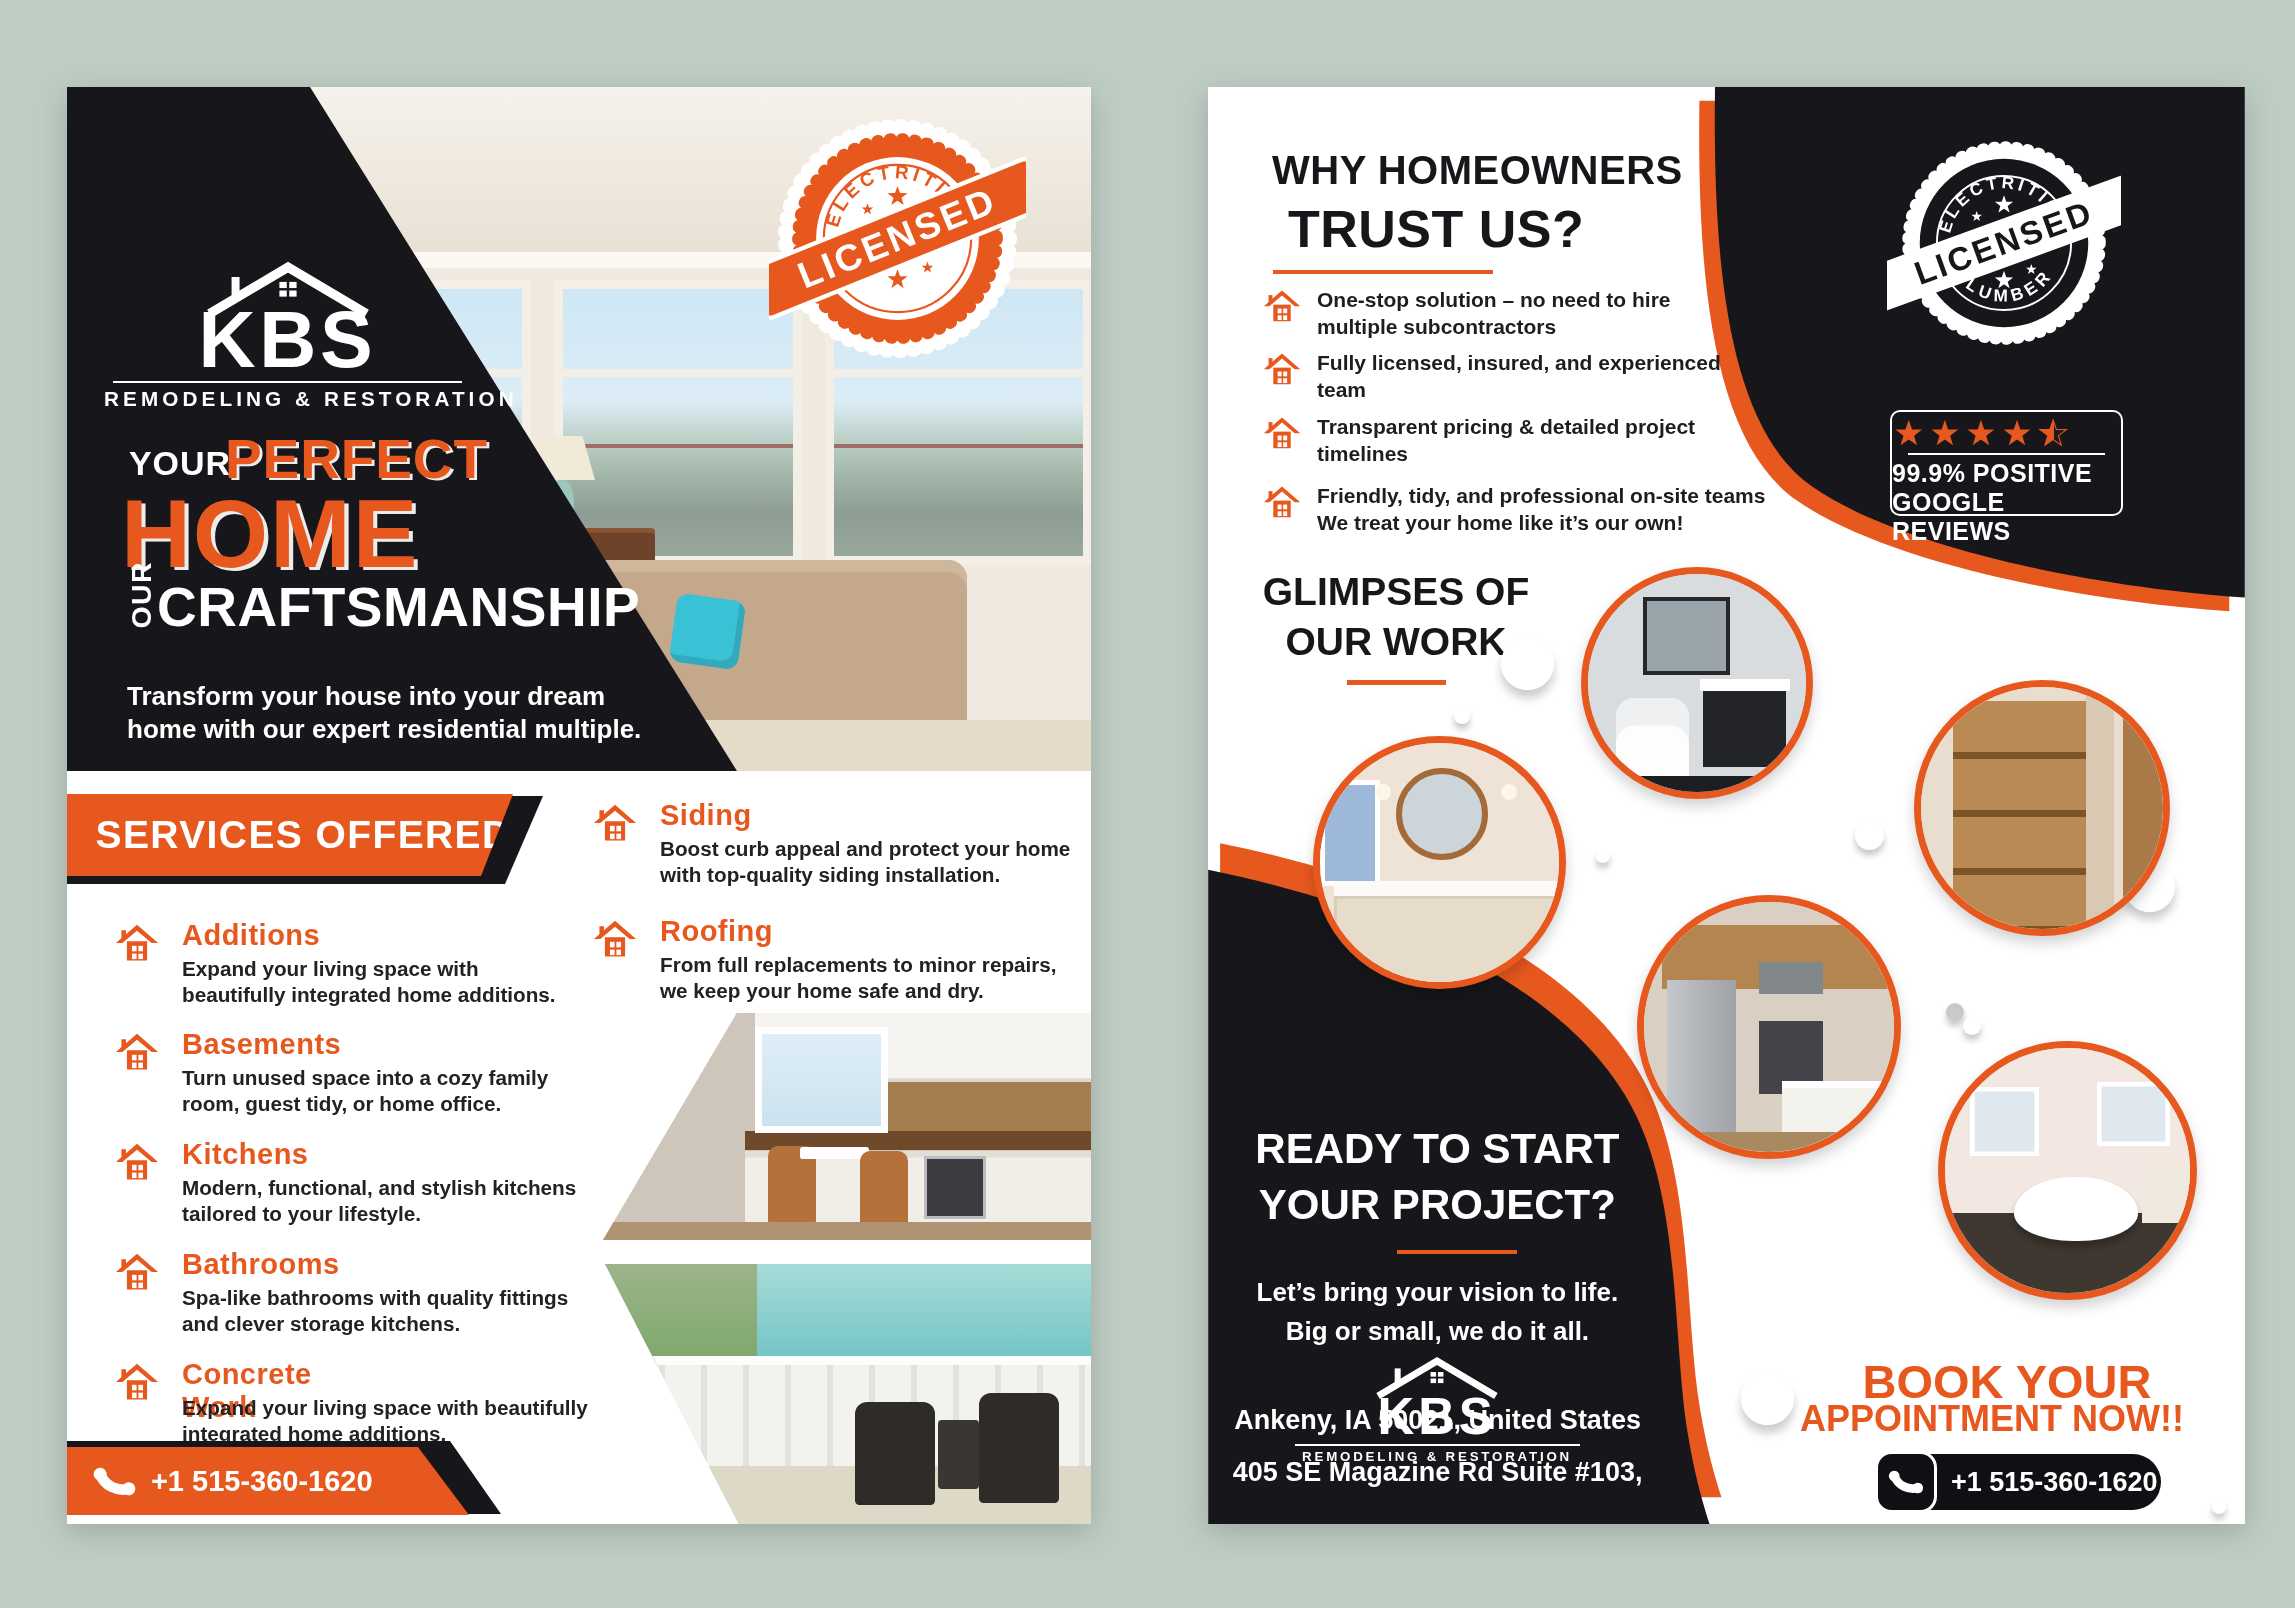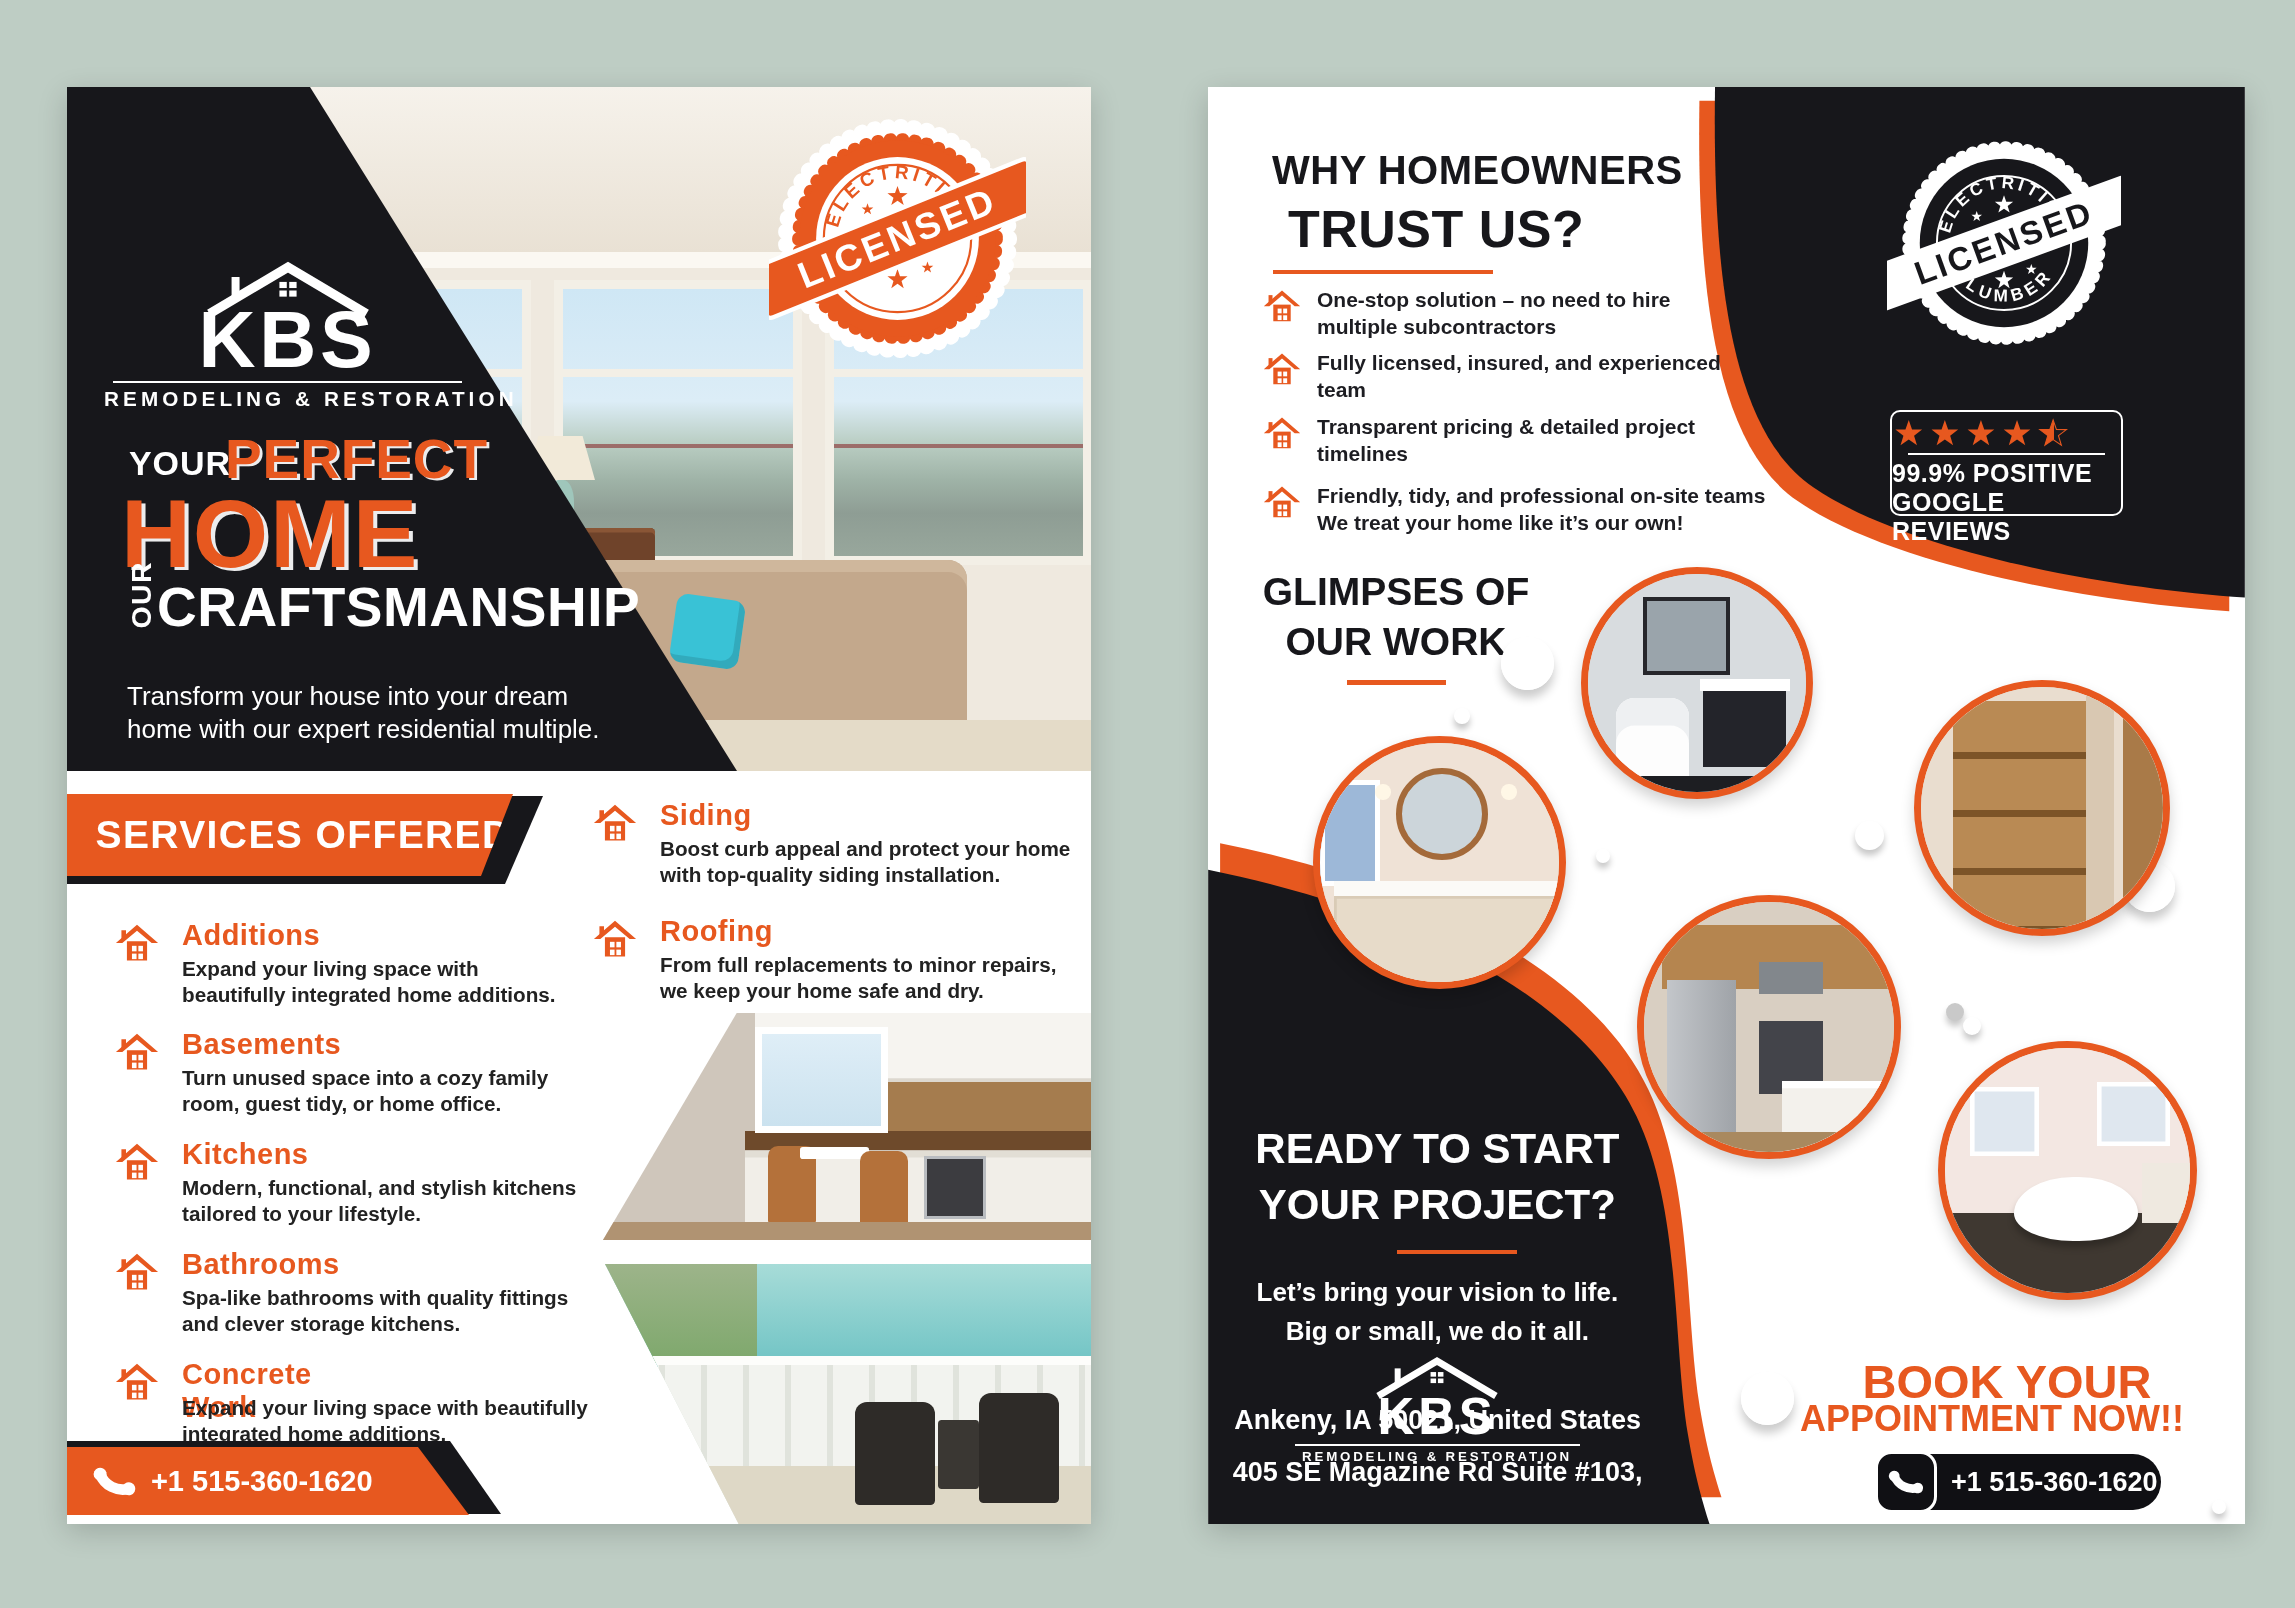--- a/index.html
+++ b/index.html
@@ -44,21 +44,21 @@
   .logo-right .kbs-roof{width:138px;height:59px}
   .logo-right .kbs-word{font-size:51px;margin-top:-13.8px}
   .logo-right .kbs-rule{margin:2.8px auto 2.8px}
   .logo-right .kbs-sub{font-size:13.3px;letter-spacing:2.8px}
 
   .h-your{left:62px;top:357px;font-size:34px;font-weight:bold;color:#fff;letter-spacing:0.9px}
   .h-perfect{left:158px;top:340px;font-size:55px;font-weight:bold;color:var(--o);letter-spacing:0.9px;text-shadow:2.8px 2.3px 0 rgba(255,255,255,.92)}
   .h-home{left:54px;top:391px;font-size:97px;font-weight:bold;color:var(--o);letter-spacing:1.8px;text-shadow:4.1px 3.2px 0 rgba(255,255,255,.92)}
   .h-our{left:44px;top:495px;font-size:28.5px;font-weight:bold;color:#fff;transform:rotate(-90deg);transform-origin:center;width:60px;text-align:center;letter-spacing:1.4px}
   .h-craft{left:90px;top:488px;font-size:55px;font-weight:bold;color:#fff;letter-spacing:0.5px}
-  .tagline{left:60px;top:593px;width:528px;font-size:26px;line-height:33px;font-weight:normal;color:#fff}
+  .tagline{left:60px;top:593px;width:528px;font-size:26px;line-height:33px;font-weight:bold;color:#fff}
 
   .band-black{position:absolute;left:0;top:709px;width:505px;height:88px;background:#17171B;
     clip-path:polygon(0 0,476px 0,438px 88px,0 88px)}
   .band-orange{position:absolute;left:0;top:707px;width:468px;height:82px;background:var(--o);
     clip-path:polygon(0 0,446px 0,414px 82px,0 82px);display:flex;align-items:center}
   .band-orange span{color:#fff;font-size:39px;font-weight:bold;letter-spacing:1.4px;padding-left:28.5px}
 
   .svc{position:absolute}
   .svc .hicon{position:absolute;left:0;top:0;width:44px;height:44px}
   .svc-title{position:absolute;left:67px;top:-2.8px;font-size:29px;font-weight:bold;color:var(--o);letter-spacing:0.5px}

